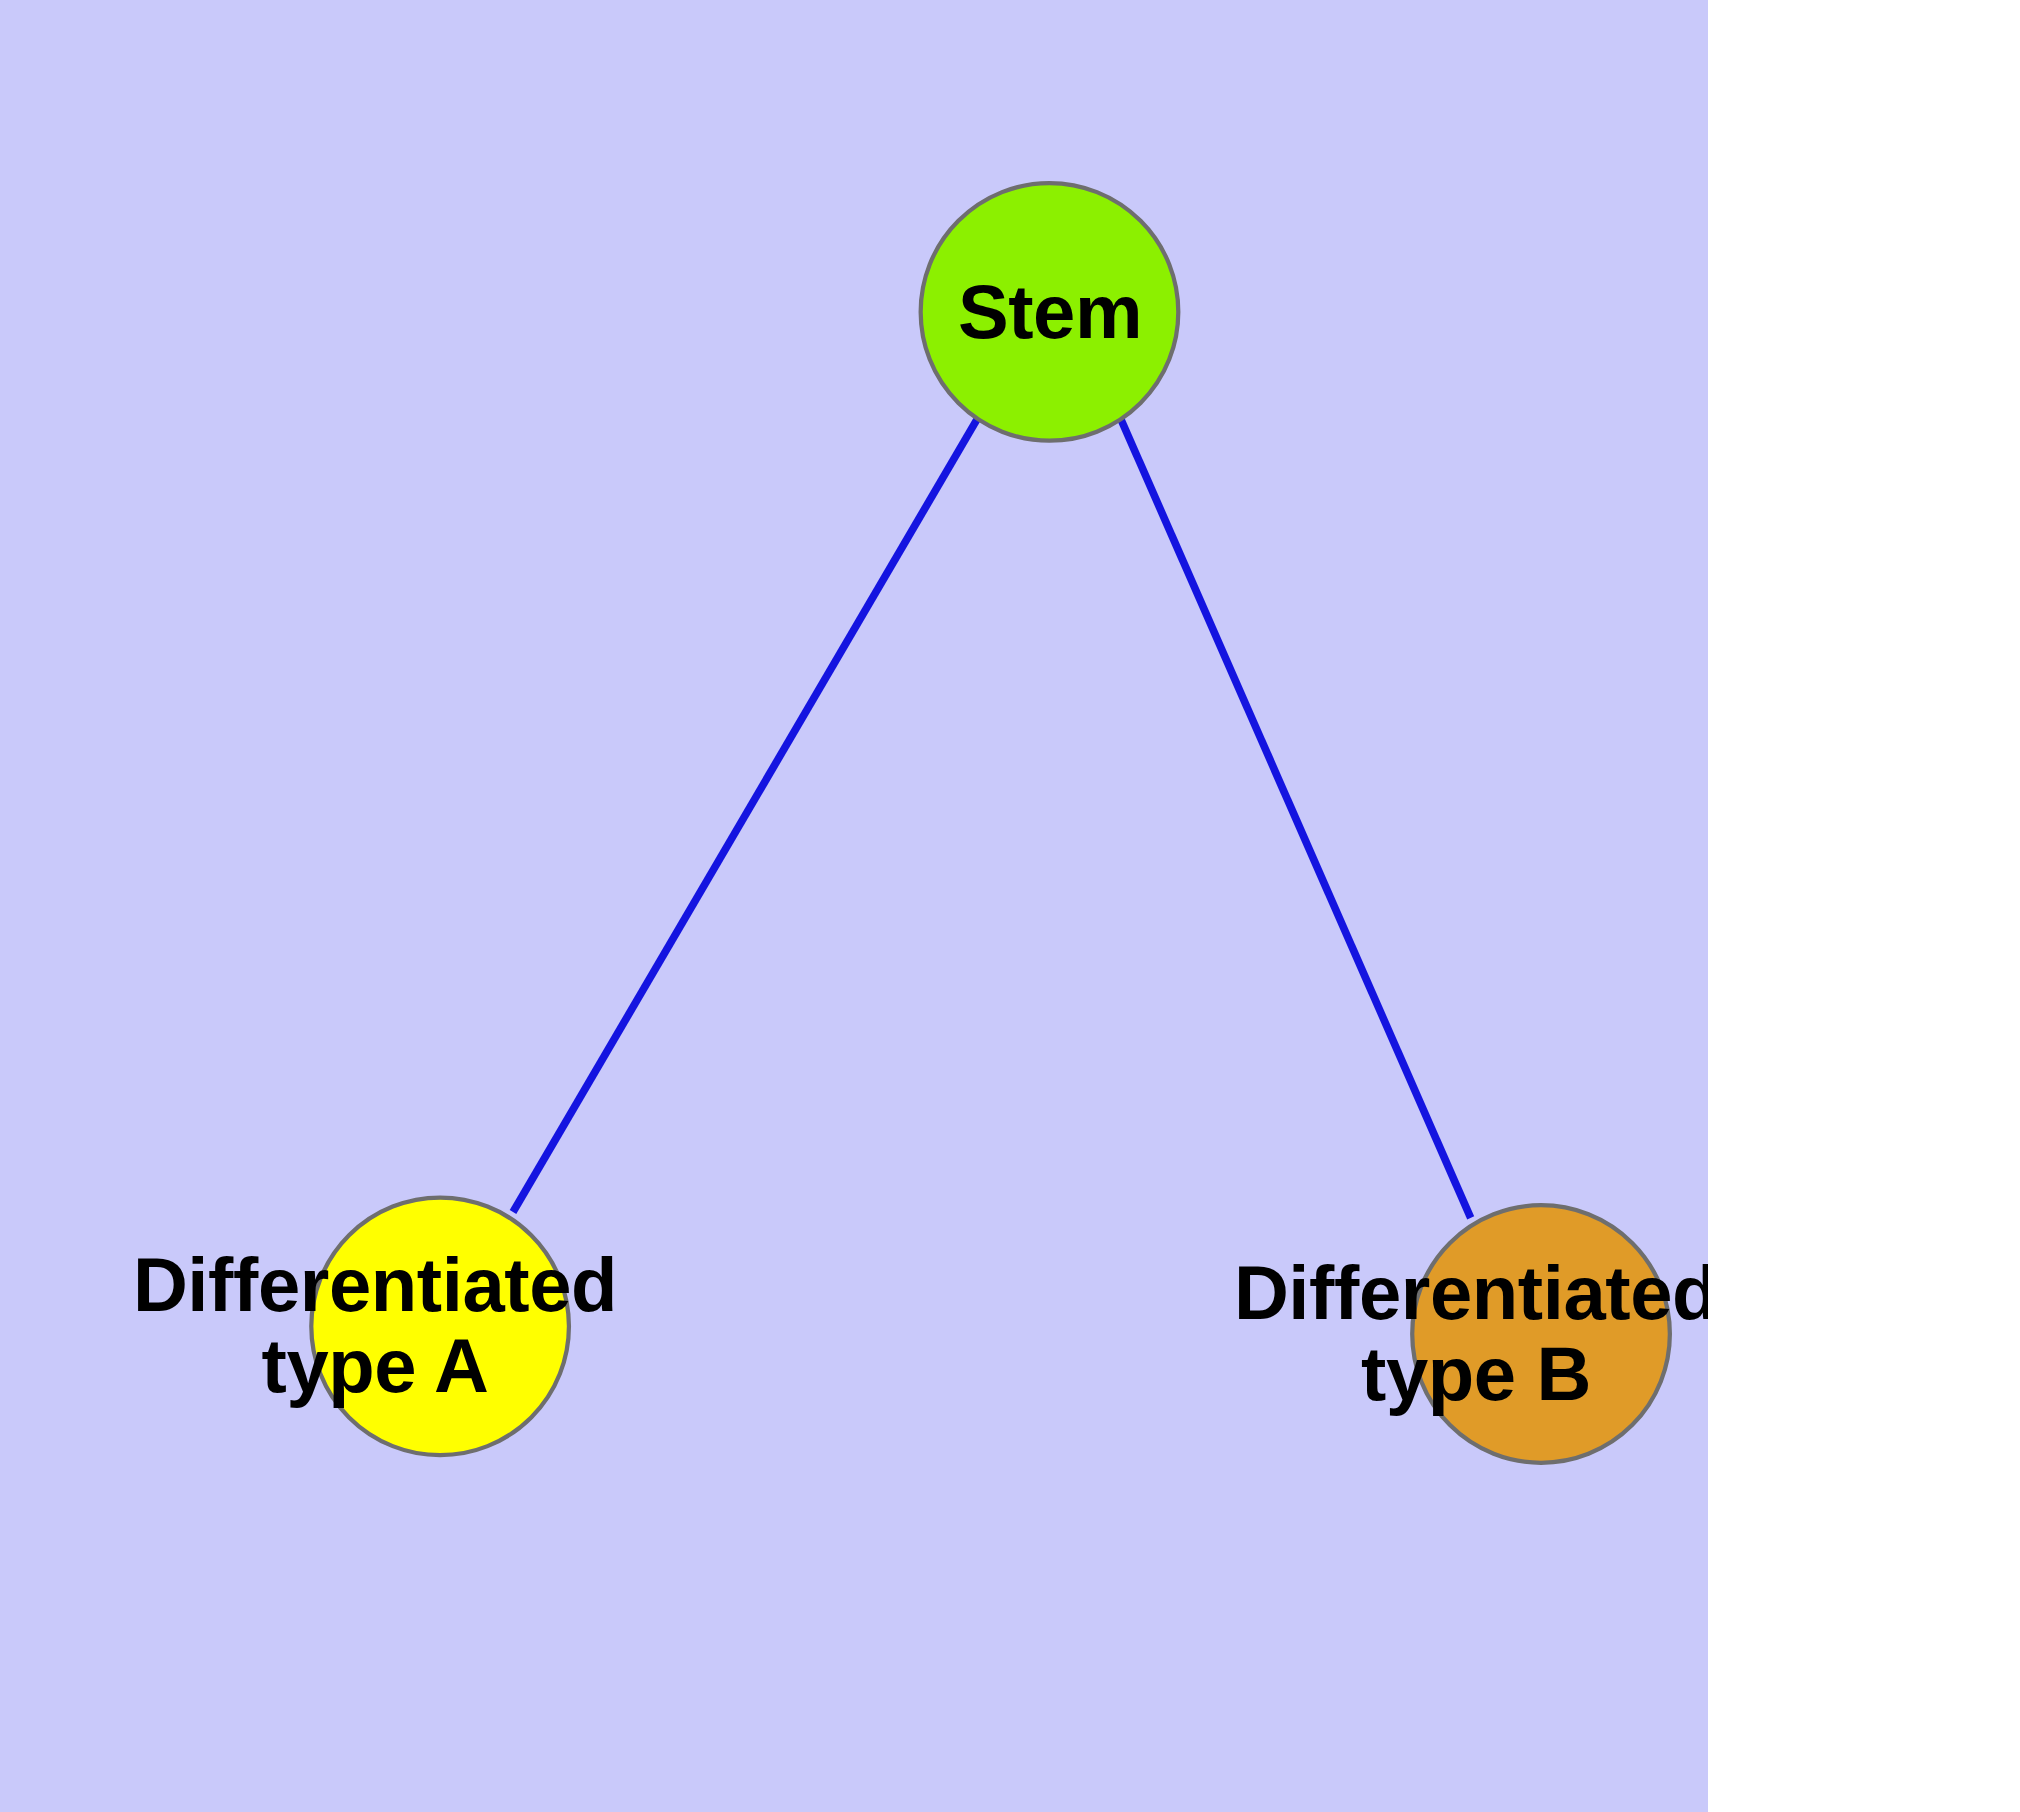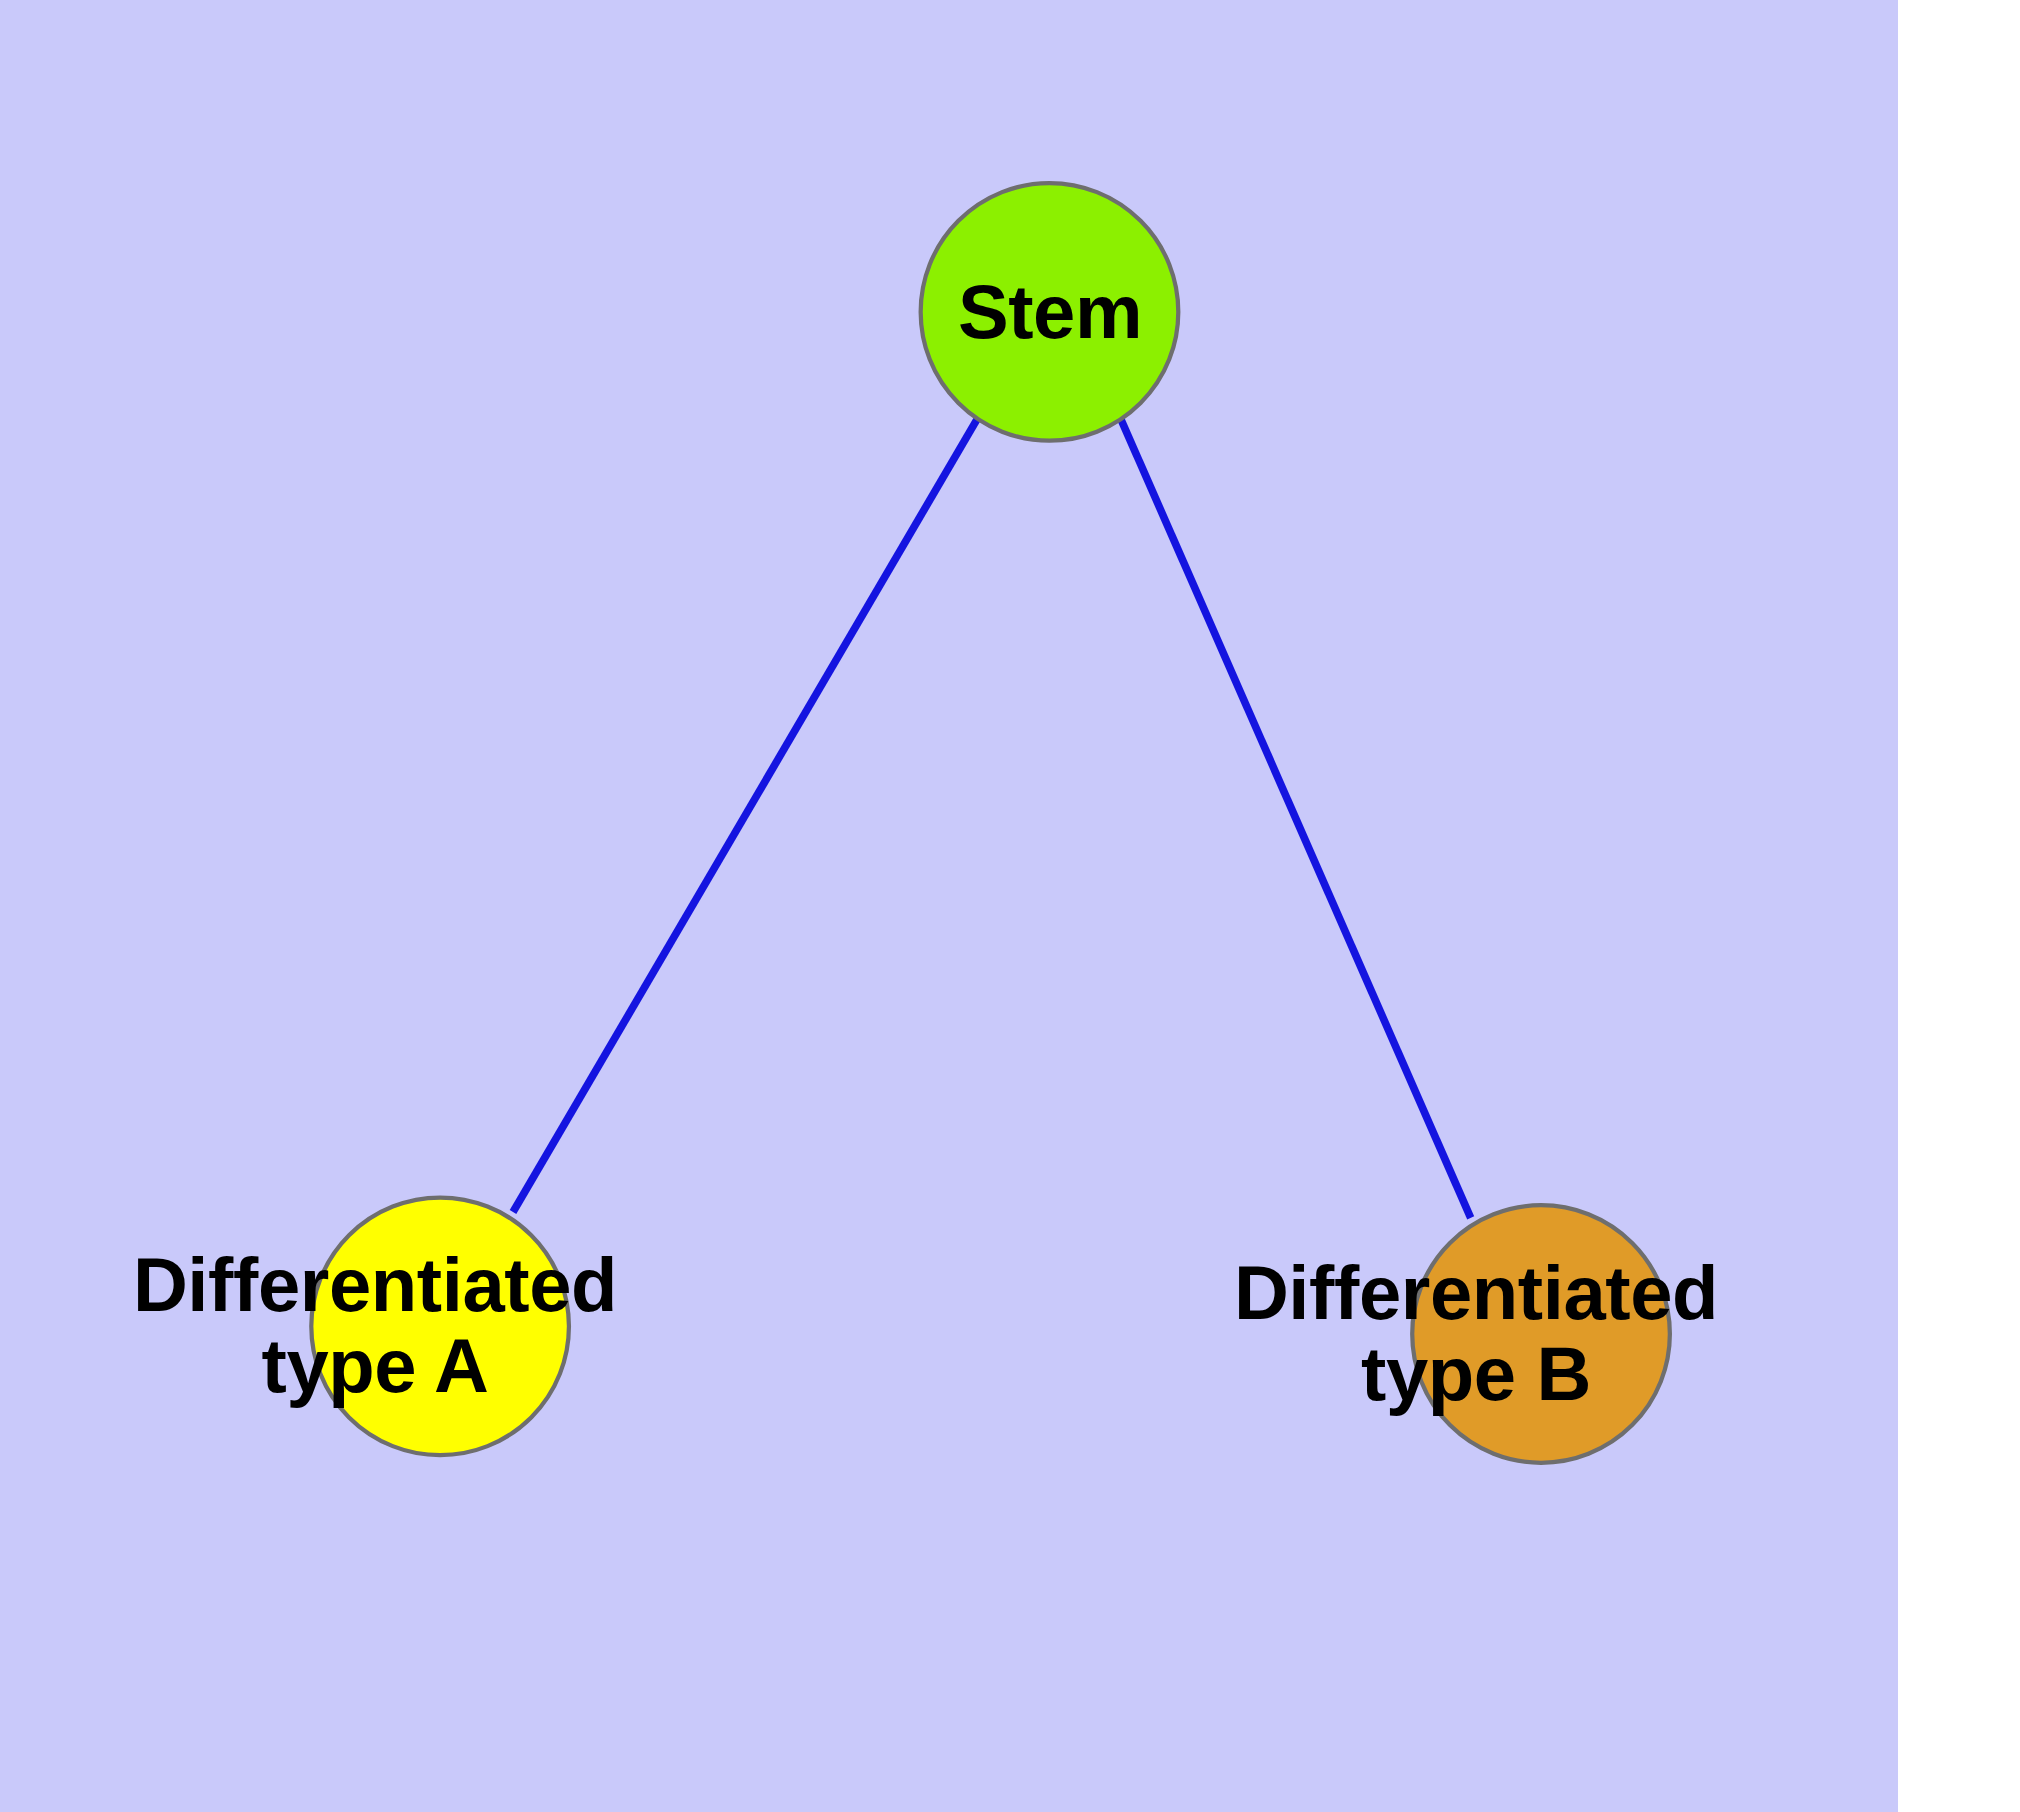--- a/index.html
+++ b/index.html
@@ -33,21 +33,21 @@
     text-align: center;
     white-space: pre;
     transform: translate(-50%, -50%);
     pointer-events: none;
     letter-spacing: -0.4px;
   }
 </style>
 </head>
 <body>
 
-<div id="canvas" style="width: 1898px; height: 1812px; background: rgb(201, 201, 250);">
+<div id="canvas" style="width: 1708px; height: 1812px; background: rgb(201, 201, 250);">
   <svg id="graph-svg" viewBox="0 0 2384 2138" xmlns="http://www.w3.org/2000/svg">
     <g id="edges-layer">
         <line x1="1153" y1="494" x2="605" y2="1430" stroke="#1414e0" stroke-width="9" stroke-linecap="butt"></line>
         <line x1="1322" y1="494" x2="1735" y2="1437" stroke="#1414e0" stroke-width="9" stroke-linecap="butt"></line>
       </g>
     <g id="nodes-layer">
         <circle cx="1238" cy="368" r="152" fill="#8cf000" stroke="#6e6e6e" stroke-width="5"></circle>
         <circle cx="519" cy="1565" r="152" fill="#ffff00" stroke="#6e6e6e" stroke-width="5"></circle>
         <circle cx="1818" cy="1574" r="152" fill="#e09b28" stroke="#6e6e6e" stroke-width="5"></circle>
       </g>

